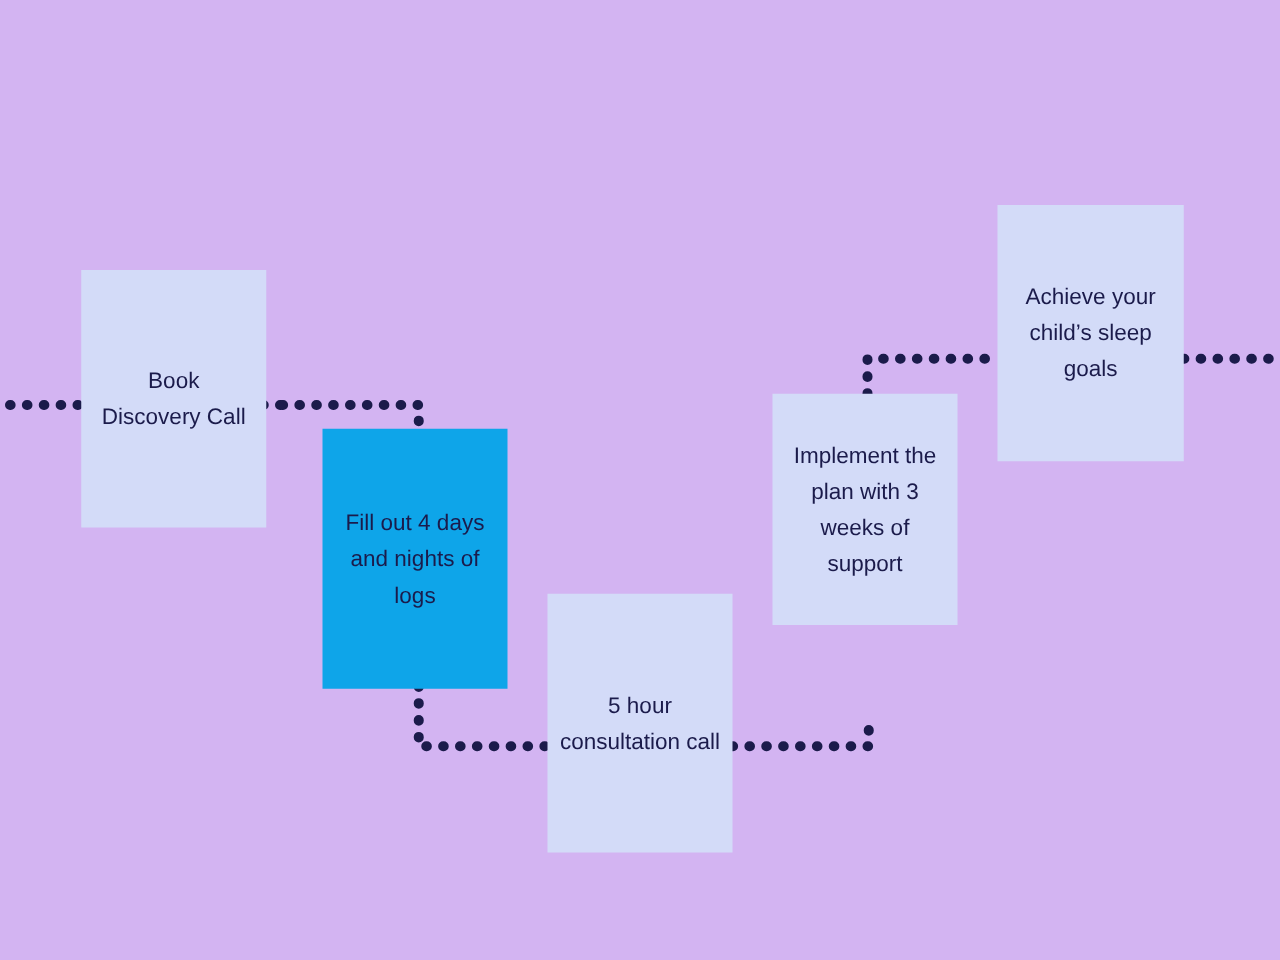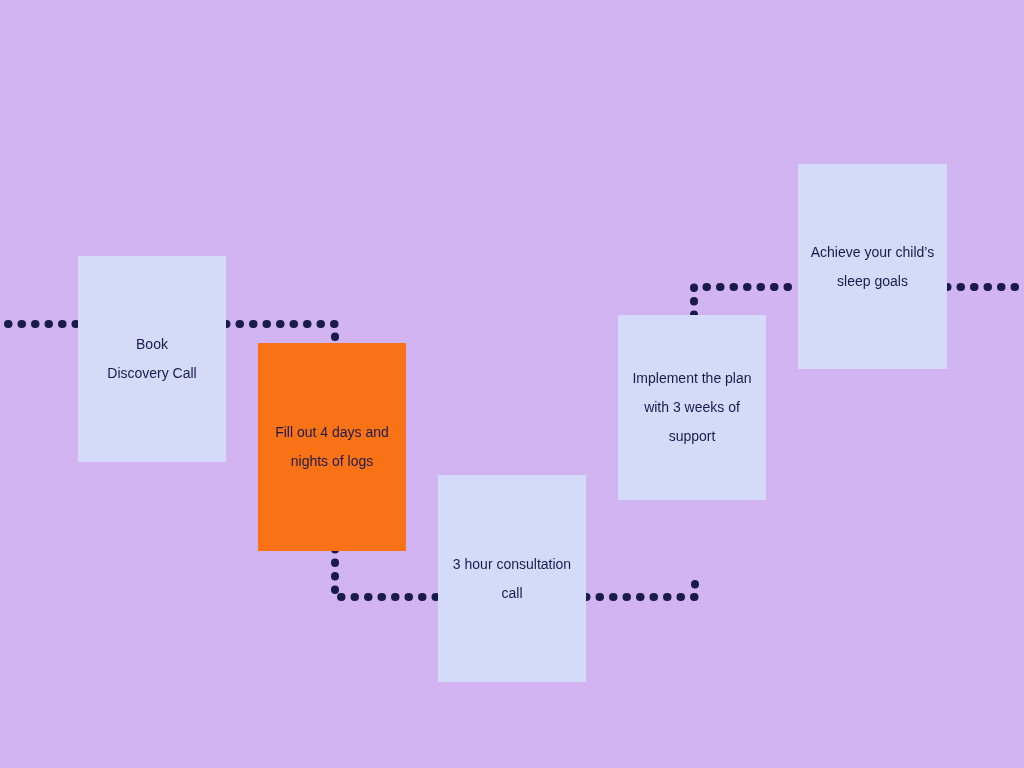--- a/index.html
+++ b/index.html
@@ -27,21 +27,21 @@
     position: absolute;
     background: #d3dbf8;
     display: flex;
     align-items: center;
     justify-content: center;
     box-sizing: border-box;
     padding: 0 8px;
   }
   .step-label {
     color: #1b1b4b;
-    font-size: 14px;
+    font-size: 18px;
     line-height: 29px;
     text-align: center;
     font-family: "Liberation Sans", sans-serif;
     white-space: pre-line;
   }
 </style>
 </head>
 <body>
 
 <div id="canvas" style="background: rgb(211, 180, 242);">
@@ -50,31 +50,31 @@
     <g fill="none" stroke="#1b1b4b" stroke-width="8" stroke-linecap="round" stroke-dasharray="0.5 13">
       <path d="M 8 324 L 226 324"></path>
       <path d="M 226 324 L 335 324 L 335 349"></path>
       <path d="M 335 549 L 335 597 L 437 597"></path>
       <path d="M 586 597 L 695 597 L 695 578"></path>
       <path d="M 694 315 L 694 287 L 798 287"></path>
       <path d="M 947 287 L 1020 287"></path>
     </g>
   </svg>
 
-  <div class="step-card" id="card-0" style="left: 78px; top: 216px; width: 148px; height: 206px; background: rgb(211, 219, 248); margin-top: 40px;">
+  <div class="step-card" id="card-0" style="left: 65px; top: 216px; width: 148px; height: 206px; background: rgb(211, 219, 248);">
     <span class="step-label" style="color: rgb(27, 27, 75);">Book
 Discovery Call</span>
   </div>
 
-  <div class="step-card" id="card-1" style="left: 258px; top: 343px; width: 148px; height: 208px; background: #f97316;">
+  <div class="step-card" id="card-1" style="left: 258px; top: 343px; width: 148px; height: 208px; background: #0ea5e9;">
     <span class="step-label" style="color: rgb(27, 27, 75);">Fill out 4 days and nights of logs</span>
   </div>
 
   <div class="step-card" id="card-2" style="left: 438px; top: 475px; width: 148px; height: 207px; background: rgb(211, 219, 248);">
-    <span class="step-label" style="color: rgb(27, 27, 75);">3 hour consultation call</span>
+    <span class="step-label" style="color: rgb(27, 27, 75);">5 hour consultation call</span>
   </div>
 
   <div class="step-card" id="card-3" style="left: 618px; top: 315px; width: 148px; height: 185px; background: rgb(211, 219, 248);">
     <span class="step-label" style="color: rgb(27, 27, 75);">Implement the plan with 3 weeks of support</span>
   </div>
 
   <div class="step-card" id="card-4" style="left: 798px; top: 164px; width: 149px; height: 205px; background: rgb(211, 219, 248);">
     <span class="step-label" style="color: rgb(27, 27, 75);">Achieve your child’s sleep goals</span>
   </div>
 

